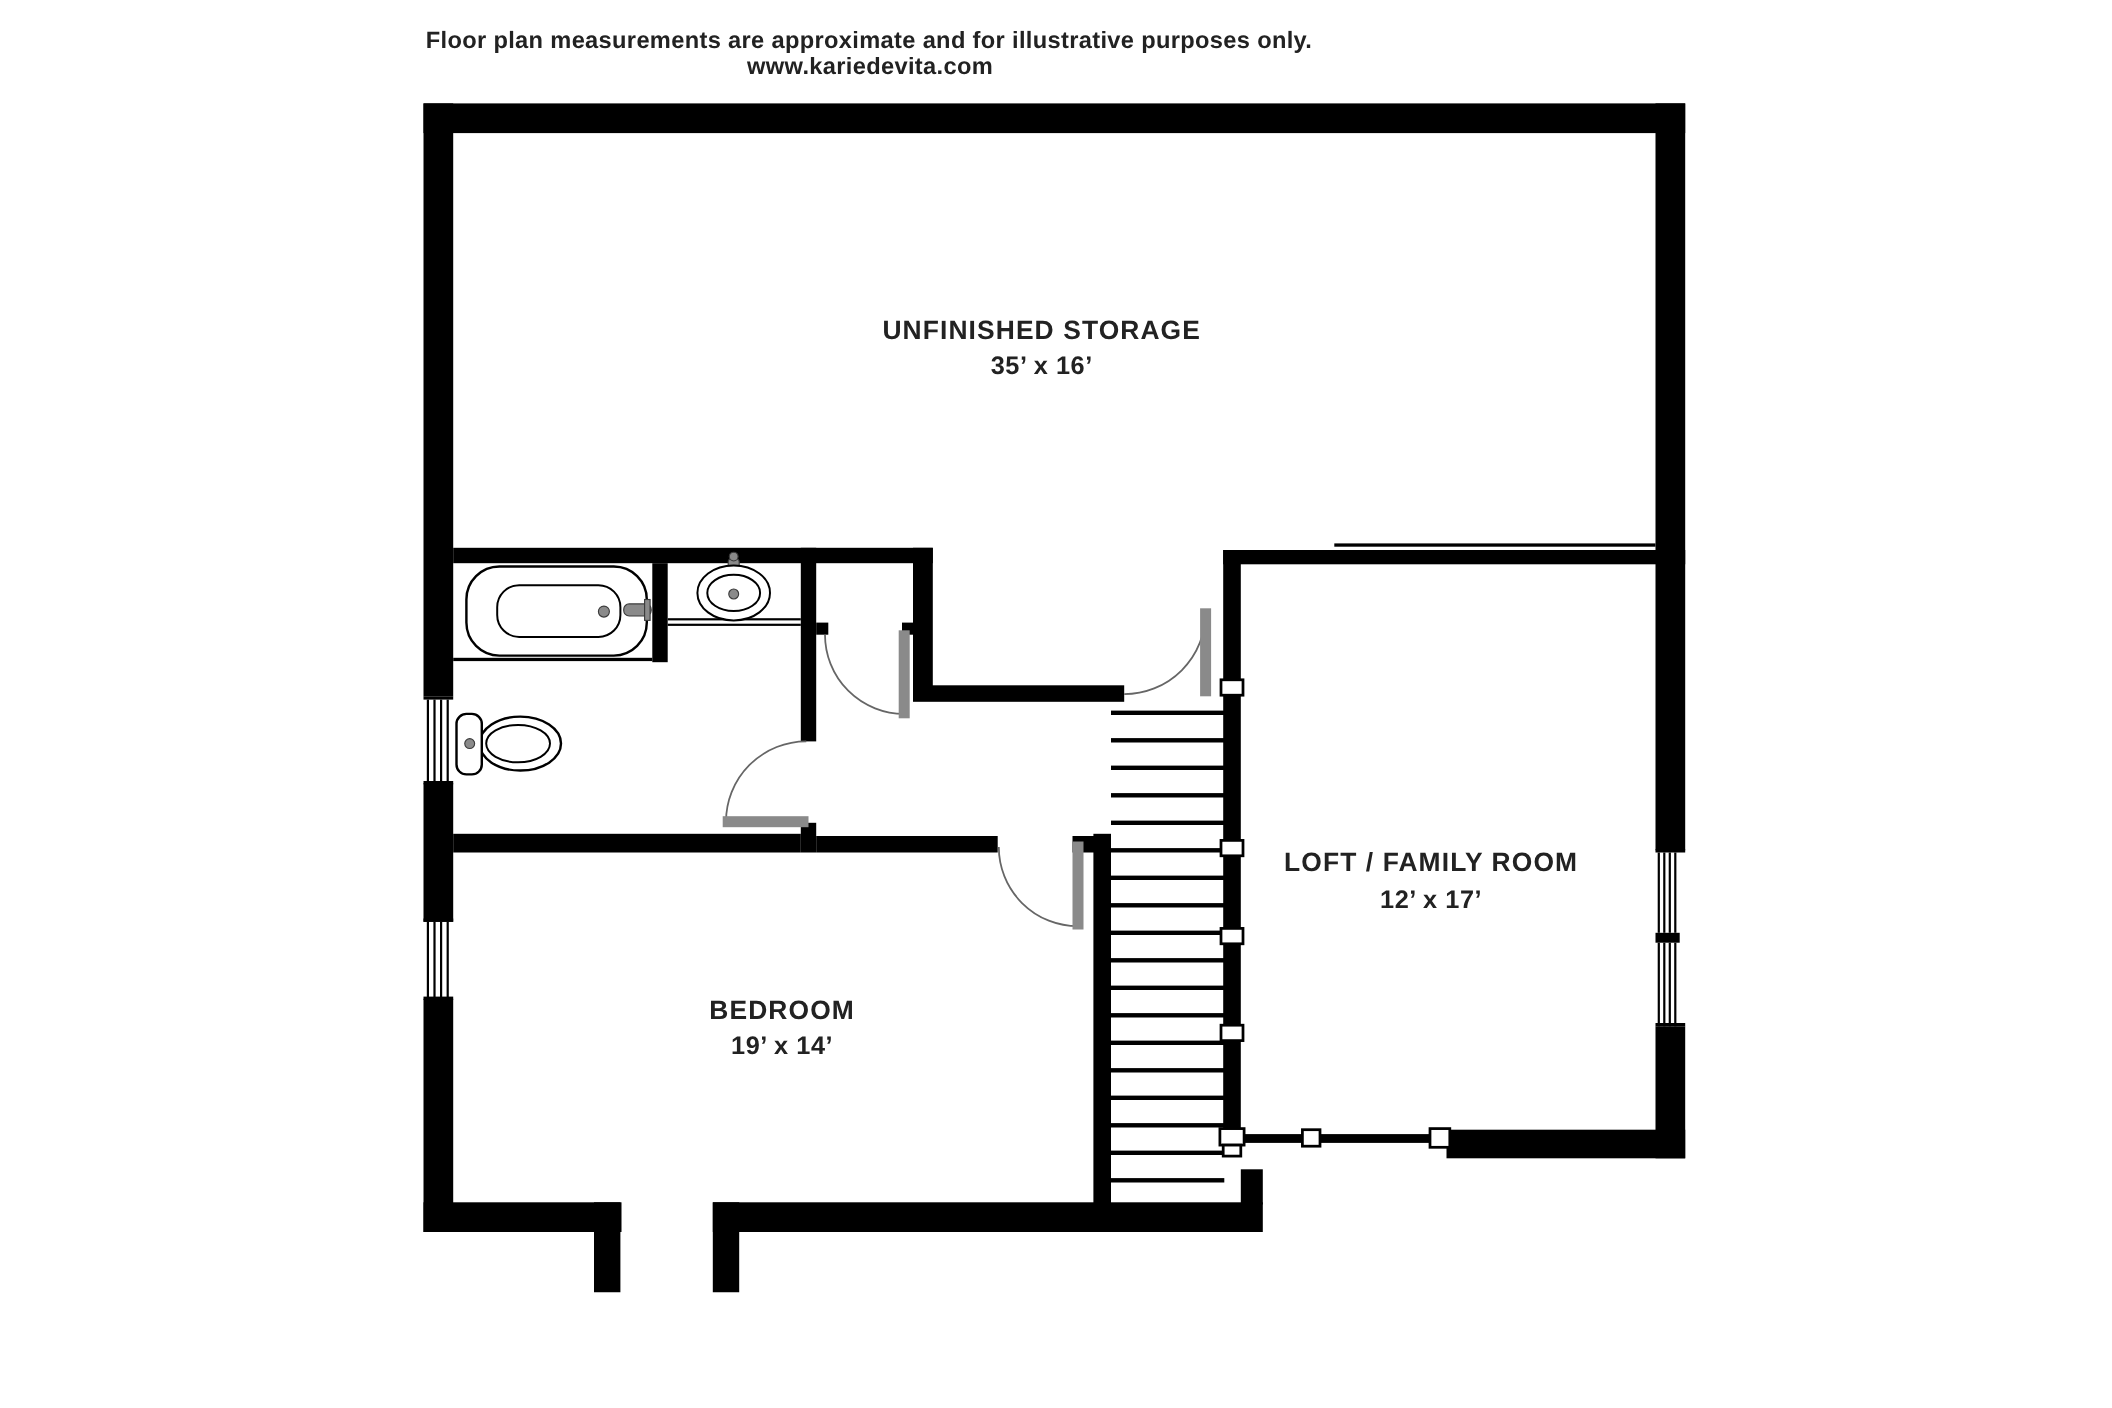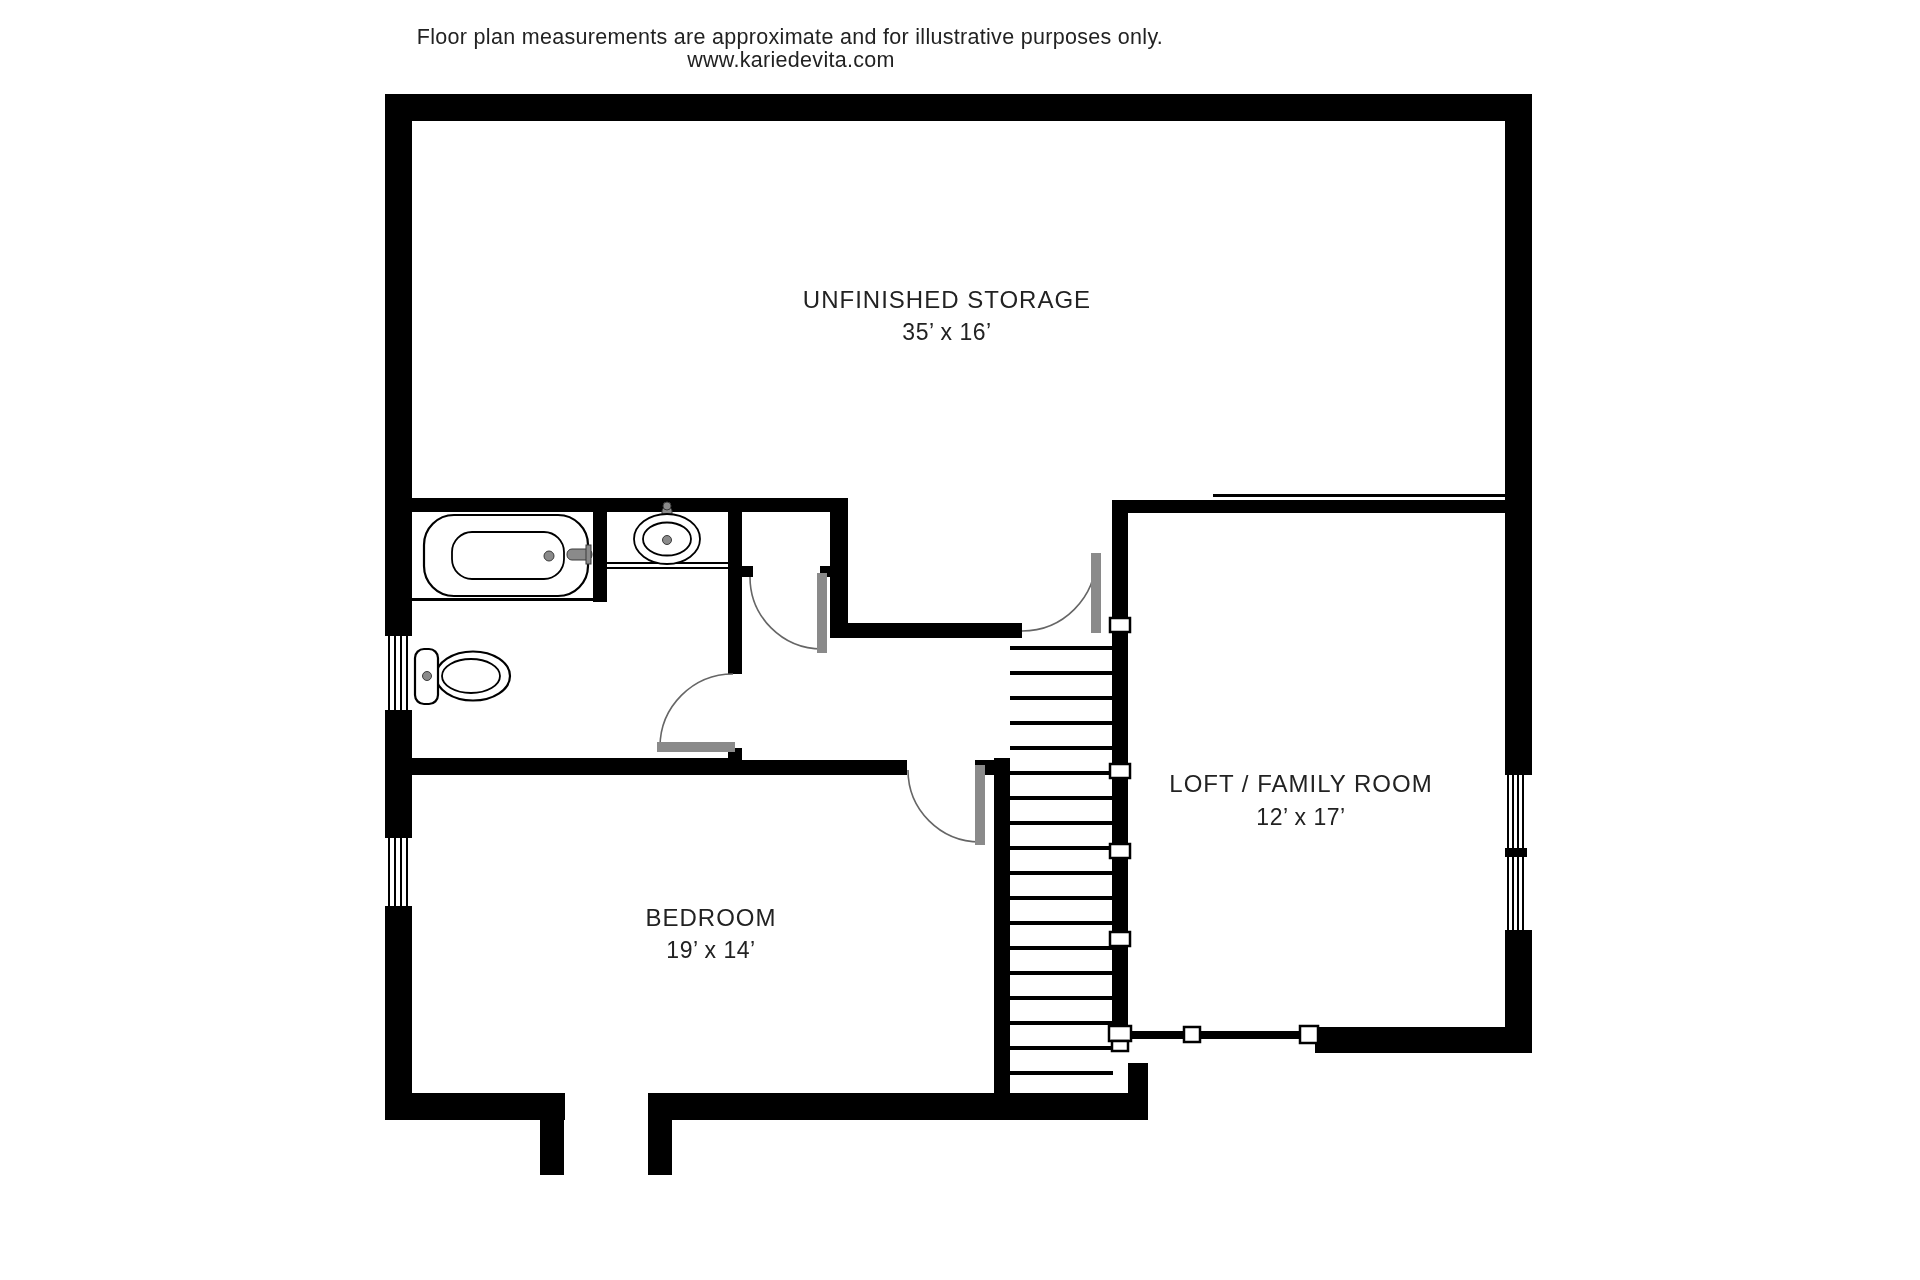--- a/index.html
+++ b/index.html
@@ -1,19 +1,19 @@
 <!DOCTYPE html>
 <html style="--wall: #000000; --door-panel: #8a8a8a; --arc: #666666; --text: #222222; --background: #ffffff;"><head>
 <meta charset="utf-8">
 <style>
   :root{
     --wall:#000000; --door-panel:#8a8a8a; --arc:#666666; --text:#222222; --background:#ffffff;
   }
   html,body{margin:0;padding:0;background:var(--background);}
-  .stage{position:relative;width:1920px;height:1175px;background:var(--background);overflow:hidden;}
+  .stage{position:relative;width:1920px;height:1175px;background:var(--background);overflow:hidden;font-weight:bold;}
   svg{position:absolute;left:0;top:0;}
   .wall{fill:var(--wall);}
   .thin{fill:var(--wall);}
   .win{fill:var(--wall);}
   .door-panel{fill:var(--door-panel);}
   .arc{fill:none;stroke:var(--arc);stroke-width:1.6;}
   .fixture{fill:#ffffff;stroke:#000000;stroke-width:2.2;}
   .fixture-thin{fill:#ffffff;stroke:#000000;stroke-width:1.8;}
   .gray-part{fill:var(--door-panel);stroke:#3a3a3a;stroke-width:1;}
   .tread{fill:var(--wall);}

